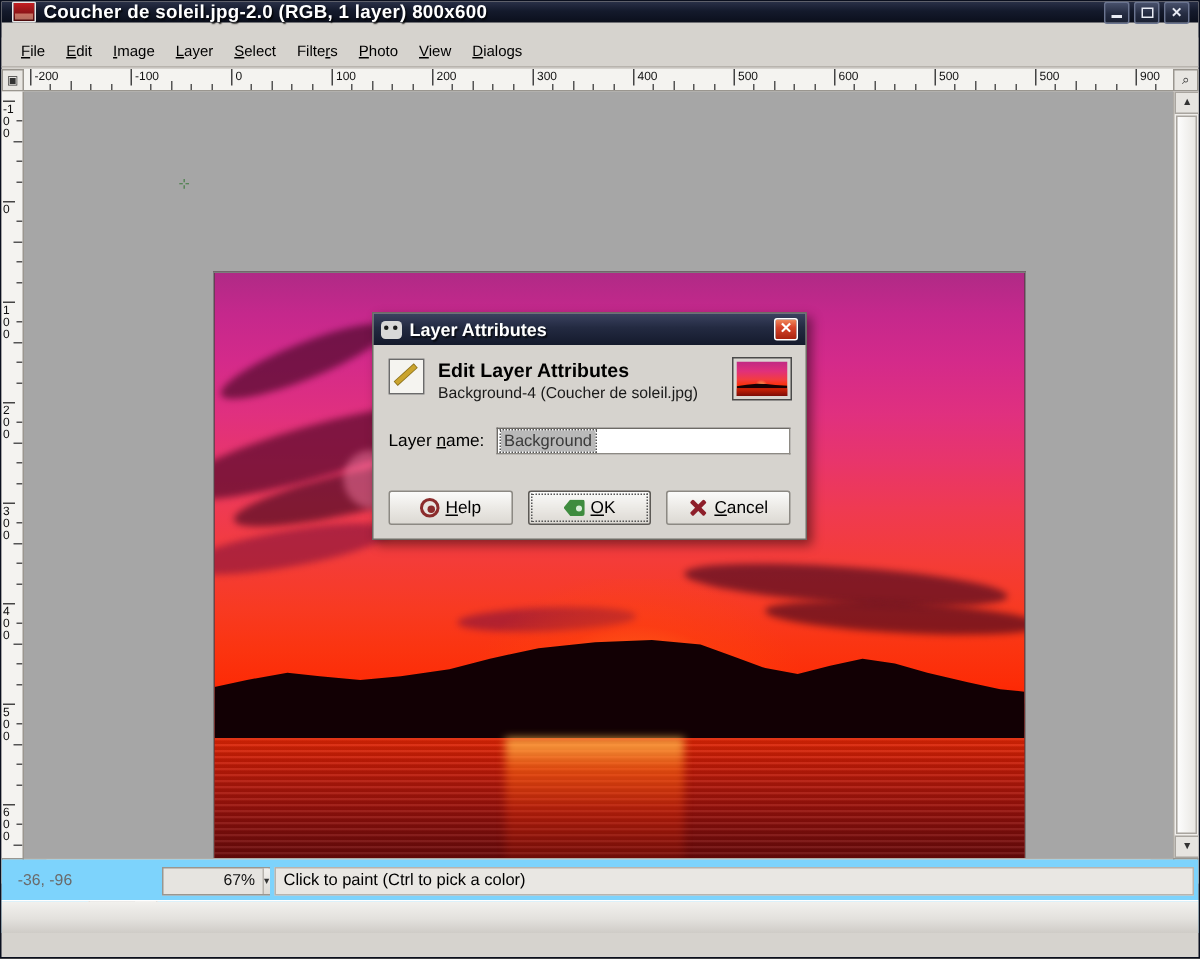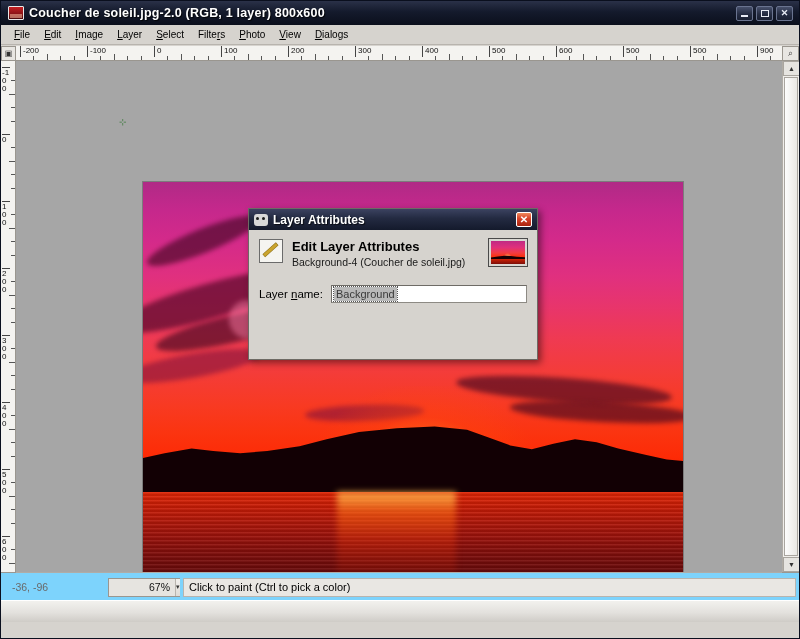--- a/index.html
+++ b/index.html
@@ -12,21 +12,21 @@
   #app {
     position: relative;
     width: 800px; height: 639px;
     background: #d6d3ce;
     border: 1px solid #0a0f1e;
     overflow: hidden;
   }
 
   
   .titlebar {
-    position: absolute; top: 0; left: 0; right: 0; height: 24px;
+    position: absolute; top: 0; left: 0; right: 0; height: 14px;
     background: linear-gradient(180deg, #2a3148 0%, #141a2c 45%, #0b0f1c 100%);
     display: flex; align-items: center; padding: 0 4px;
   }
   .tb-icon {
     width: 16px; height: 14px; margin: 0 5px 0 3px;
     background: linear-gradient(180deg,#c41f22 0%,#8d1417 55%,#4a0a0c 100%);
     border: 1px solid #e8e8e8; border-radius: 1px;
     position: relative; flex: 0 0 auto;
   }
   .tb-icon::after {
@@ -625,16 +625,30 @@
         </div>
       </div>
 
       <div class="field-row">
         <div class="field-label">Layer <u>n</u>ame:</div>
         <div class="text-input">
           <span class="sel-text">Background</span>
         </div>
       </div>
 
+      <div class="btn-row">
+        <div class="dlg-btn">
+          <span class="ico-help"></span>
+          <span><u>H</u>elp</span>
+        </div>
+        <div class="dlg-btn focus">
+          <span class="ico-ok"></span>
+          <span><u>O</u>K</span>
+        </div>
+        <div class="dlg-btn">
+          <span class="ico-cancel"></span>
+          <span><u>C</u>ancel</span>
+        </div>
+      </div>
     </div>
   </div>
 
 </div>
 
 </body></html>

